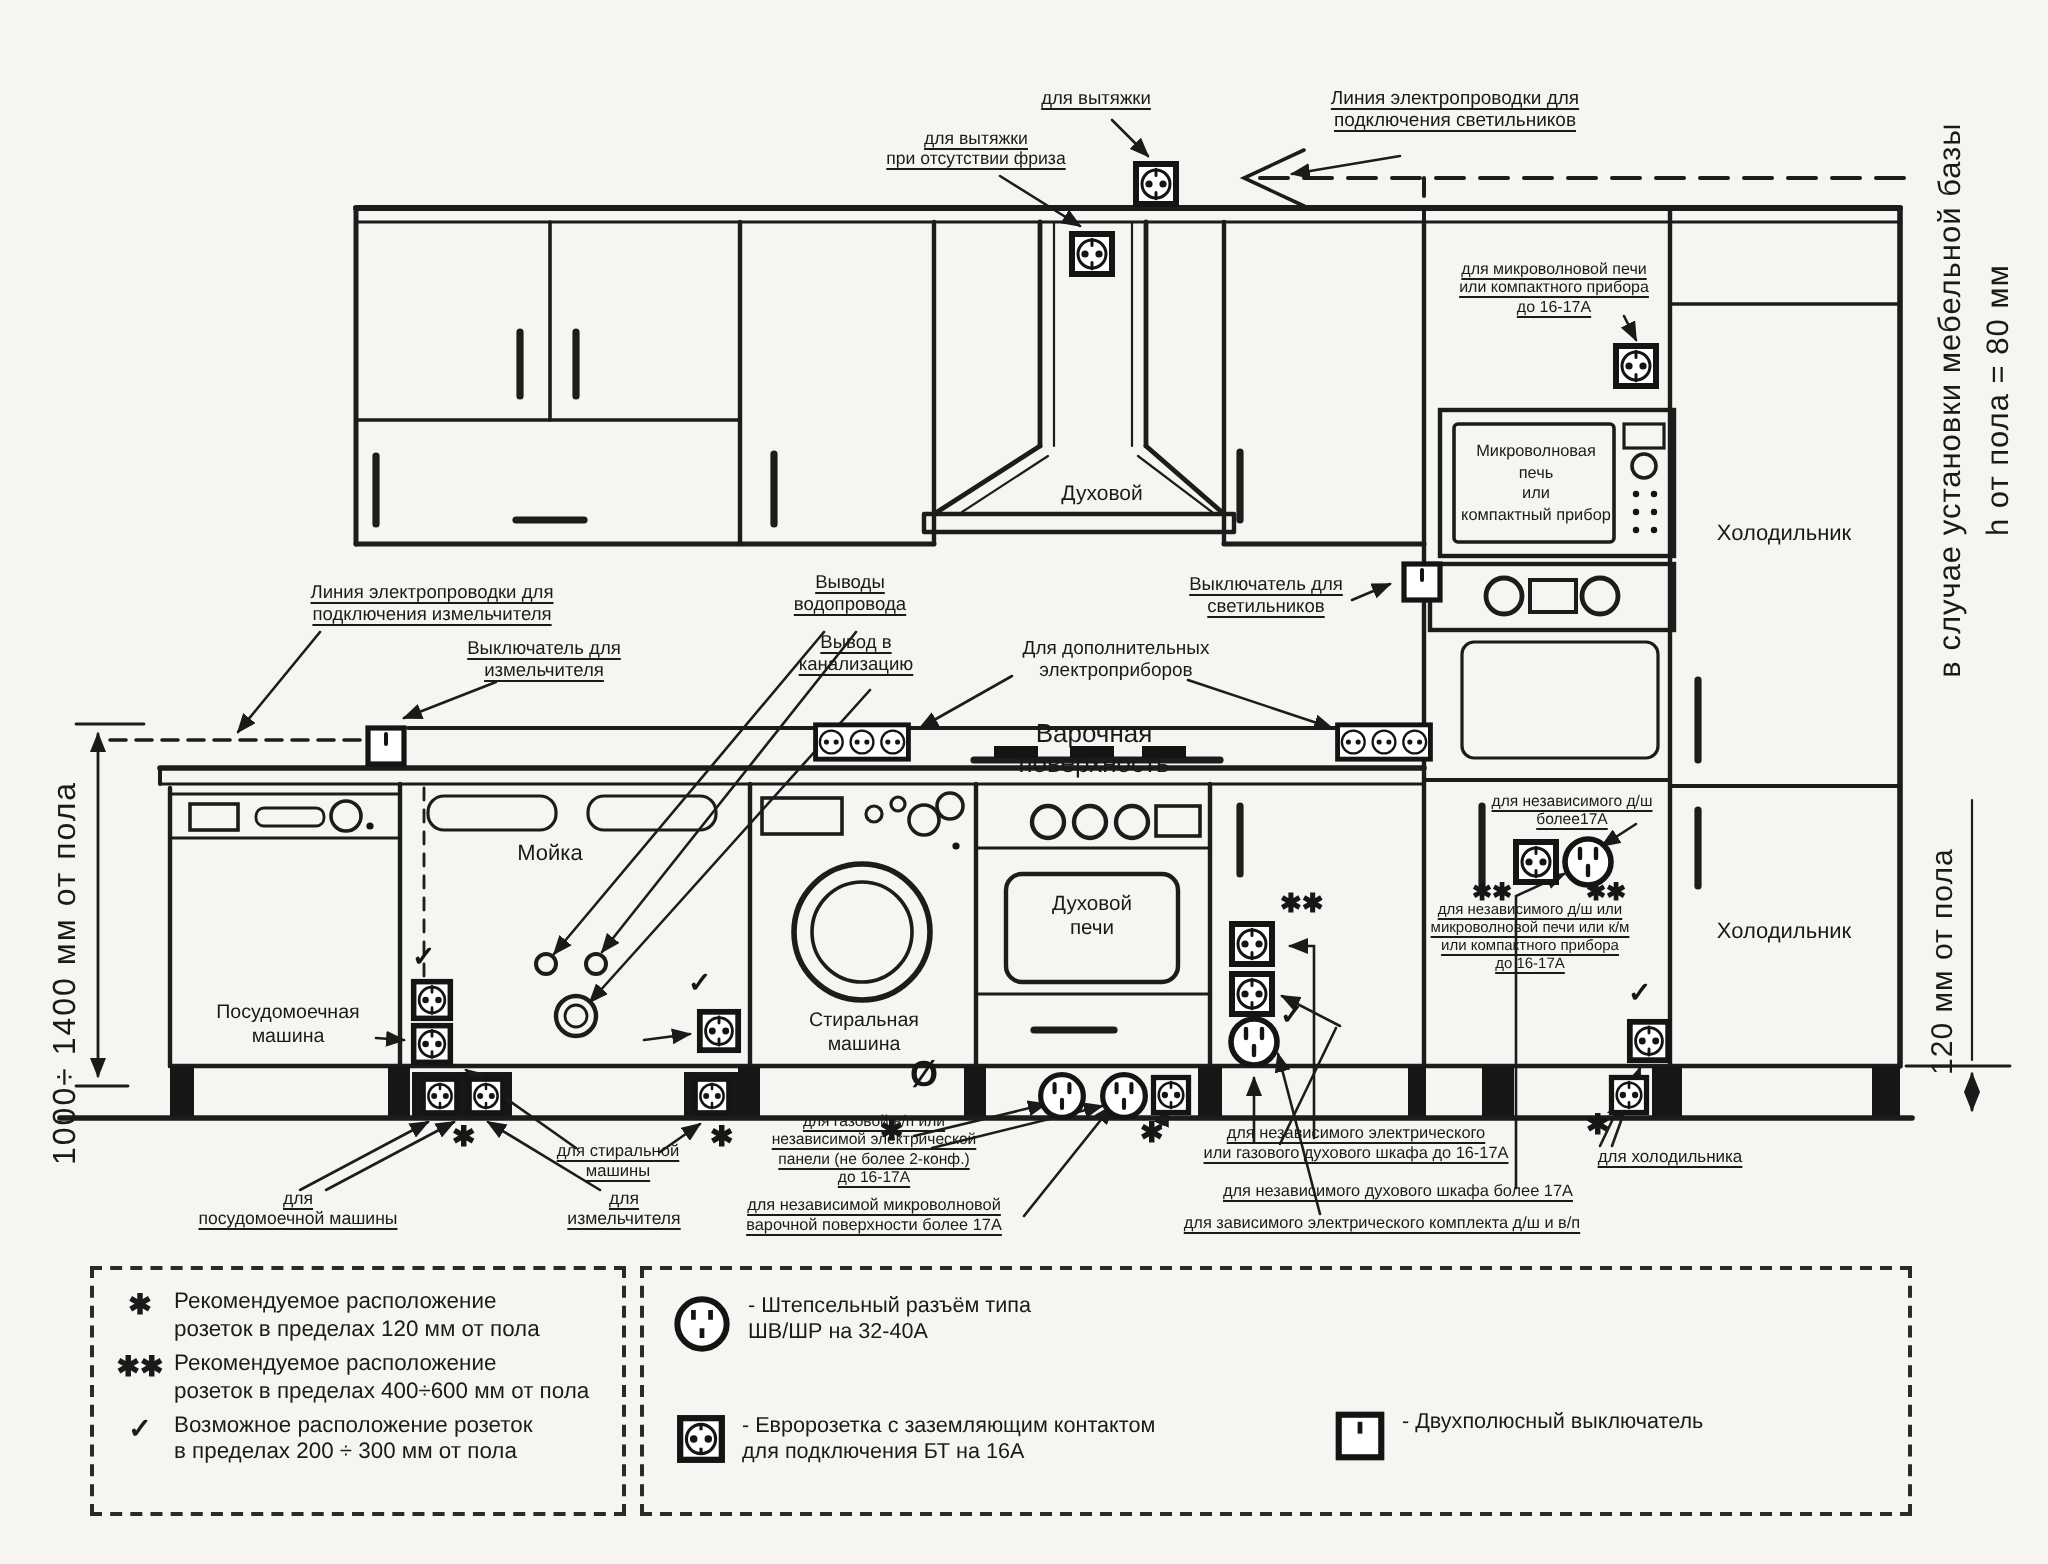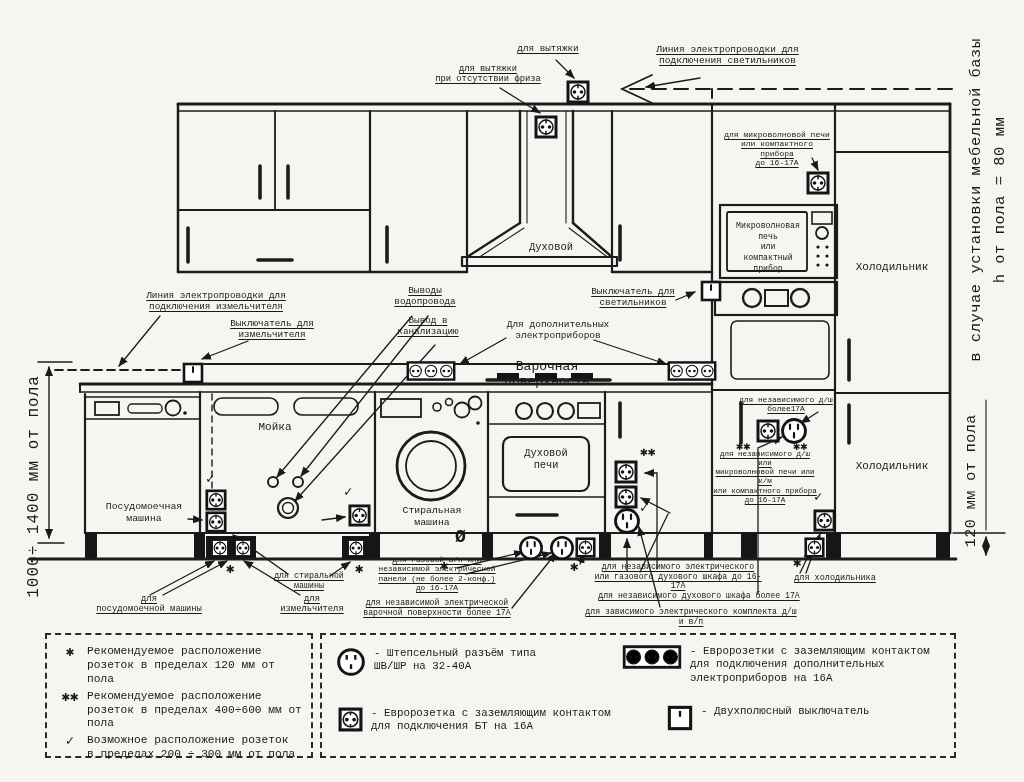--- a/index.html
+++ b/index.html
@@ -1,18 +1,18 @@
 <!DOCTYPE html>
 <html><head>
 <meta charset="utf-8">
 <style>
   *{margin:0;padding:0;box-sizing:border-box}
   html,body{background:#9a9a9a}
   .stage{position:relative;width:1024px;height:782px;margin:0 auto;background:#f6f5f1;
-         font-family:Liberation Mono, monospace;color:#1a1a1a;overflow:hidden}
+         font-family:Liberation Sans, sans-serif;color:#1a1a1a;overflow:hidden}
   svg.lines{position:absolute;left:0;top:0}
   .lbl{position:absolute;white-space:pre-line;text-align:center;line-height:1.18;color:#1a1a1a}
   .u{text-decoration:underline;text-underline-offset:2px}
   .rot{transform:rotate(-90deg)}
   .mark{position:absolute;font-weight:bold;color:#161616}
   .legendbox{position:absolute;border:2px dashed #2a2a2a;background:transparent}
   .lrow{display:flex;align-items:flex-start;margin:3px 0}
   .lmark{width:34px;flex:0 0 34px;font-size:14px;font-weight:bold;text-align:center;line-height:1.1}
   .ltext{white-space:pre-line;font-size:11.2px;line-height:1.24}
   .litem{position:absolute;display:flex;align-items:flex-start}
@@ -304,21 +304,21 @@
 <div class="lbl u" style="left:270px;top:571px;width:78px;font-size:8.3px">для стиральной
 машины</div>
 <div class="lbl u" style="left:78px;top:594px;width:142px;font-size:8.8px">для
 посудомоечной машины</div>
 <div class="lbl u" style="left:264px;top:594px;width:96px;font-size:8.8px">для
 измельчителя</div>
 <div class="lbl u" style="left:364px;top:556px;width:146px;font-size:7.8px;line-height:1.2">для газовой в/п или
 независимой электрической
 панели (не более 2-конф.)
 до 16-17А</div>
-<div class="lbl u" style="left:358px;top:598px;width:158px;font-size:8.2px">для независимой электрической
+<div class="lbl u" style="left:358px;top:598px;width:158px;font-size:8.2px">для независимой микроволновой
 варочной поверхности более 17А</div>
 <div class="lbl u" style="left:590px;top:562px;width:176px;font-size:8.2px">для независимого электрического
 или газового духового шкафа до 16-17А</div>
 <div class="lbl u" style="left:594px;top:591px;width:210px;font-size:8.2px">для независимого духового шкафа более 17А</div>
 <div class="lbl u" style="left:584px;top:607px;width:214px;font-size:8.2px">для зависимого электрического комплекта д/ш и в/п</div>
 <div class="lbl u" style="left:786px;top:573px;width:98px;font-size:8.5px">для холодильника</div>
 
 <div class="lbl rot" style="left:-96px;top:477px;width:260px;font-size:16px;letter-spacing:1px">1000÷ 1400 мм от пола</div>
 <div class="lbl rot" style="left:793px;top:176px;width:390px;font-size:15.5px;line-height:1.55;letter-spacing:0.5px">в случае установки мебельной базы
 h от пола = 80 мм</div>
@@ -357,28 +357,20 @@
 </div>
 
 <div class="legendbox" style="left:320px;top:633px;width:636px;height:125px">
   <div class="litem" style="left:14px;top:12px">
     <svg class="licon" width="30" height="30" viewBox="0 0 28 28">
           <use href="#conn"></use>
         </svg>
     <span class="ltext" style="width:220px">- Штепсельный разъём типа
 ШВ/ШР на 32-40А</span>
   </div>
-  <div class="litem" style="left:300px;top:10px">
-    <svg class="licon" width="60" height="24" viewBox="0 0 69 28">
-          <use href="#sock3"></use>
-        </svg>
-    <span class="ltext" style="width:258px">- Евророзетки с заземляющим контактом
-для подключения дополнительных
-электроприборов на 16А</span>
-  </div>
   <div class="litem" style="left:16px;top:72px">
     <svg class="licon" width="25" height="25" viewBox="0 0 24 24">
           <use href="#sock"></use>
         </svg>
     <span class="ltext" style="width:270px">- Евророзетка с заземляющим контактом
 для подключения БТ на 16А</span>
   </div>
   <div class="litem" style="left:345px;top:70px">
     <svg class="licon" width="26" height="26" viewBox="0 0 22 22">
           <use href="#switch"></use>

